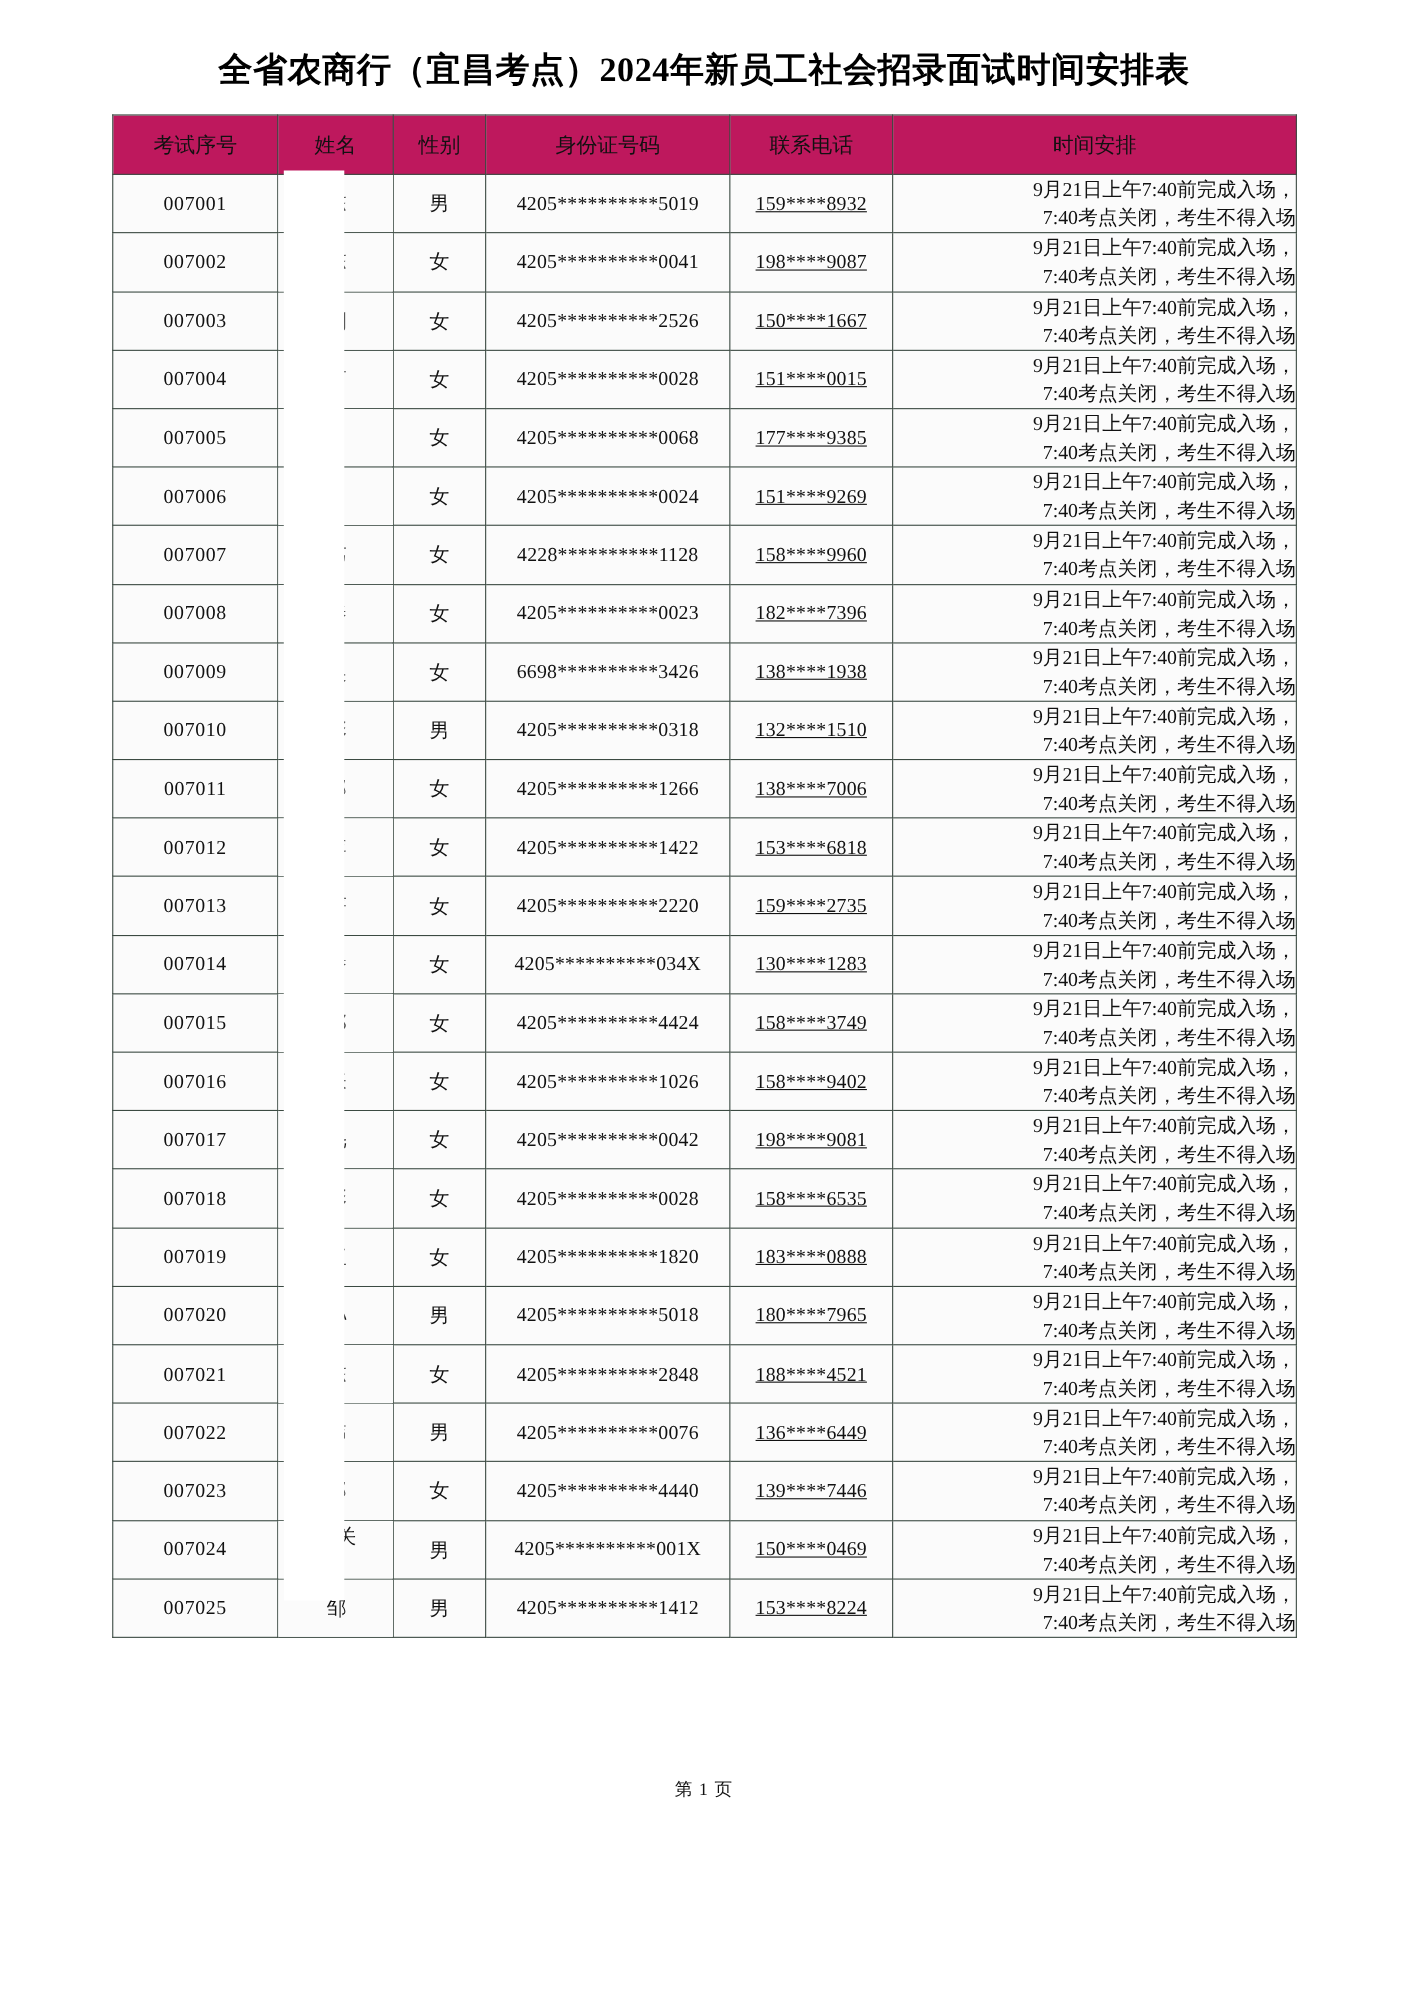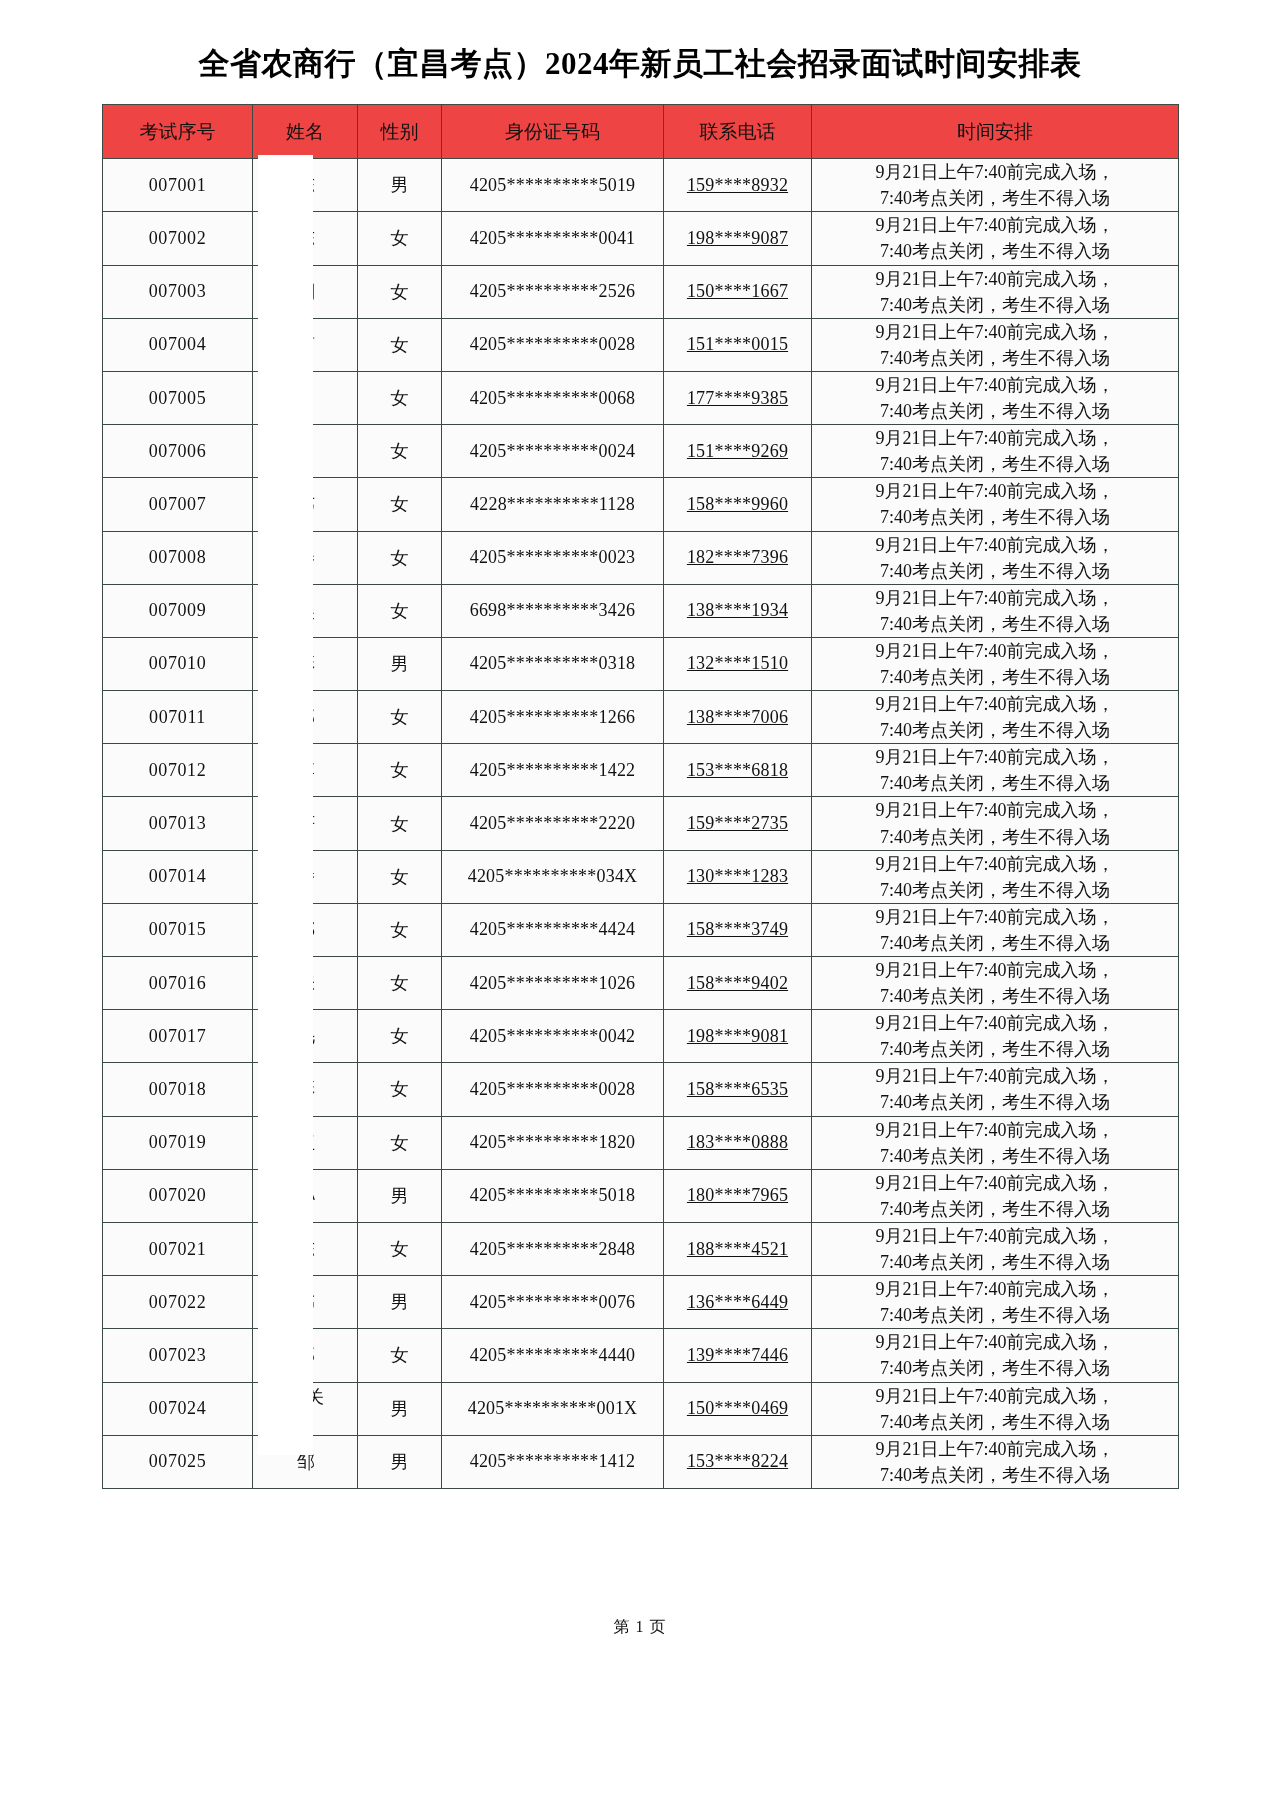--- a/index.html
+++ b/index.html
@@ -51,21 +51,21 @@
     text-align: center;
     vertical-align: middle;
     padding: 0;
     background: #fbfbfb;
     color: #111;
     font-weight: normal;
   }
   table.sched thead th {
     height: 53px;
     font-size: 19px;
-    background: #ef4444;
+    background: #be185d;
   }
   table.sched tbody td {
     height: 52px;
     font-size: 18px;
   }
   col.c-seq    { width: 150px; }
   col.c-name   { width: 105px; }
   col.c-gender { width: 84px; }
   col.c-id     { width: 222px; }
   col.c-phone  { width: 148px; }
@@ -79,20 +79,21 @@
     background: #efab7b;
     font-size: 16px;
     line-height: 1.45;
     padding: 2px 6px;
     text-align: center;
     letter-spacing: 0px;
   }
   td.cell-time .tl1, td.cell-time .tl2 {
     display: block;
     white-space: nowrap;
+    text-align: right;
   }
 
   
   td.cell-name {
     position: relative;
     overflow: visible;
   }
   .name-inner {
     display: block;
     font-size: 18px;
@@ -258,21 +259,21 @@
               <span class="tl2">7:40考点关闭，考生不得入场</span>
             </td>
           </tr>
           <tr>
             <td class="cell-seq">007009</td>
             <td class="cell-name">
               <span class="name-inner">吴</span>
             </td>
             <td class="cell-gender">女</td>
             <td class="cell-id">6698**********3426</td>
-            <td class="cell-phone">138****1934</td>
+            <td class="cell-phone">138****1938</td>
             <td class="cell-time">
               <span class="tl1">9月21日上午7:40前完成入场，</span>
               <span class="tl2">7:40考点关闭，考生不得入场</span>
             </td>
           </tr>
           <tr>
             <td class="cell-seq">007010</td>
             <td class="cell-name">
               <span class="name-inner">彭</span>
             </td>

